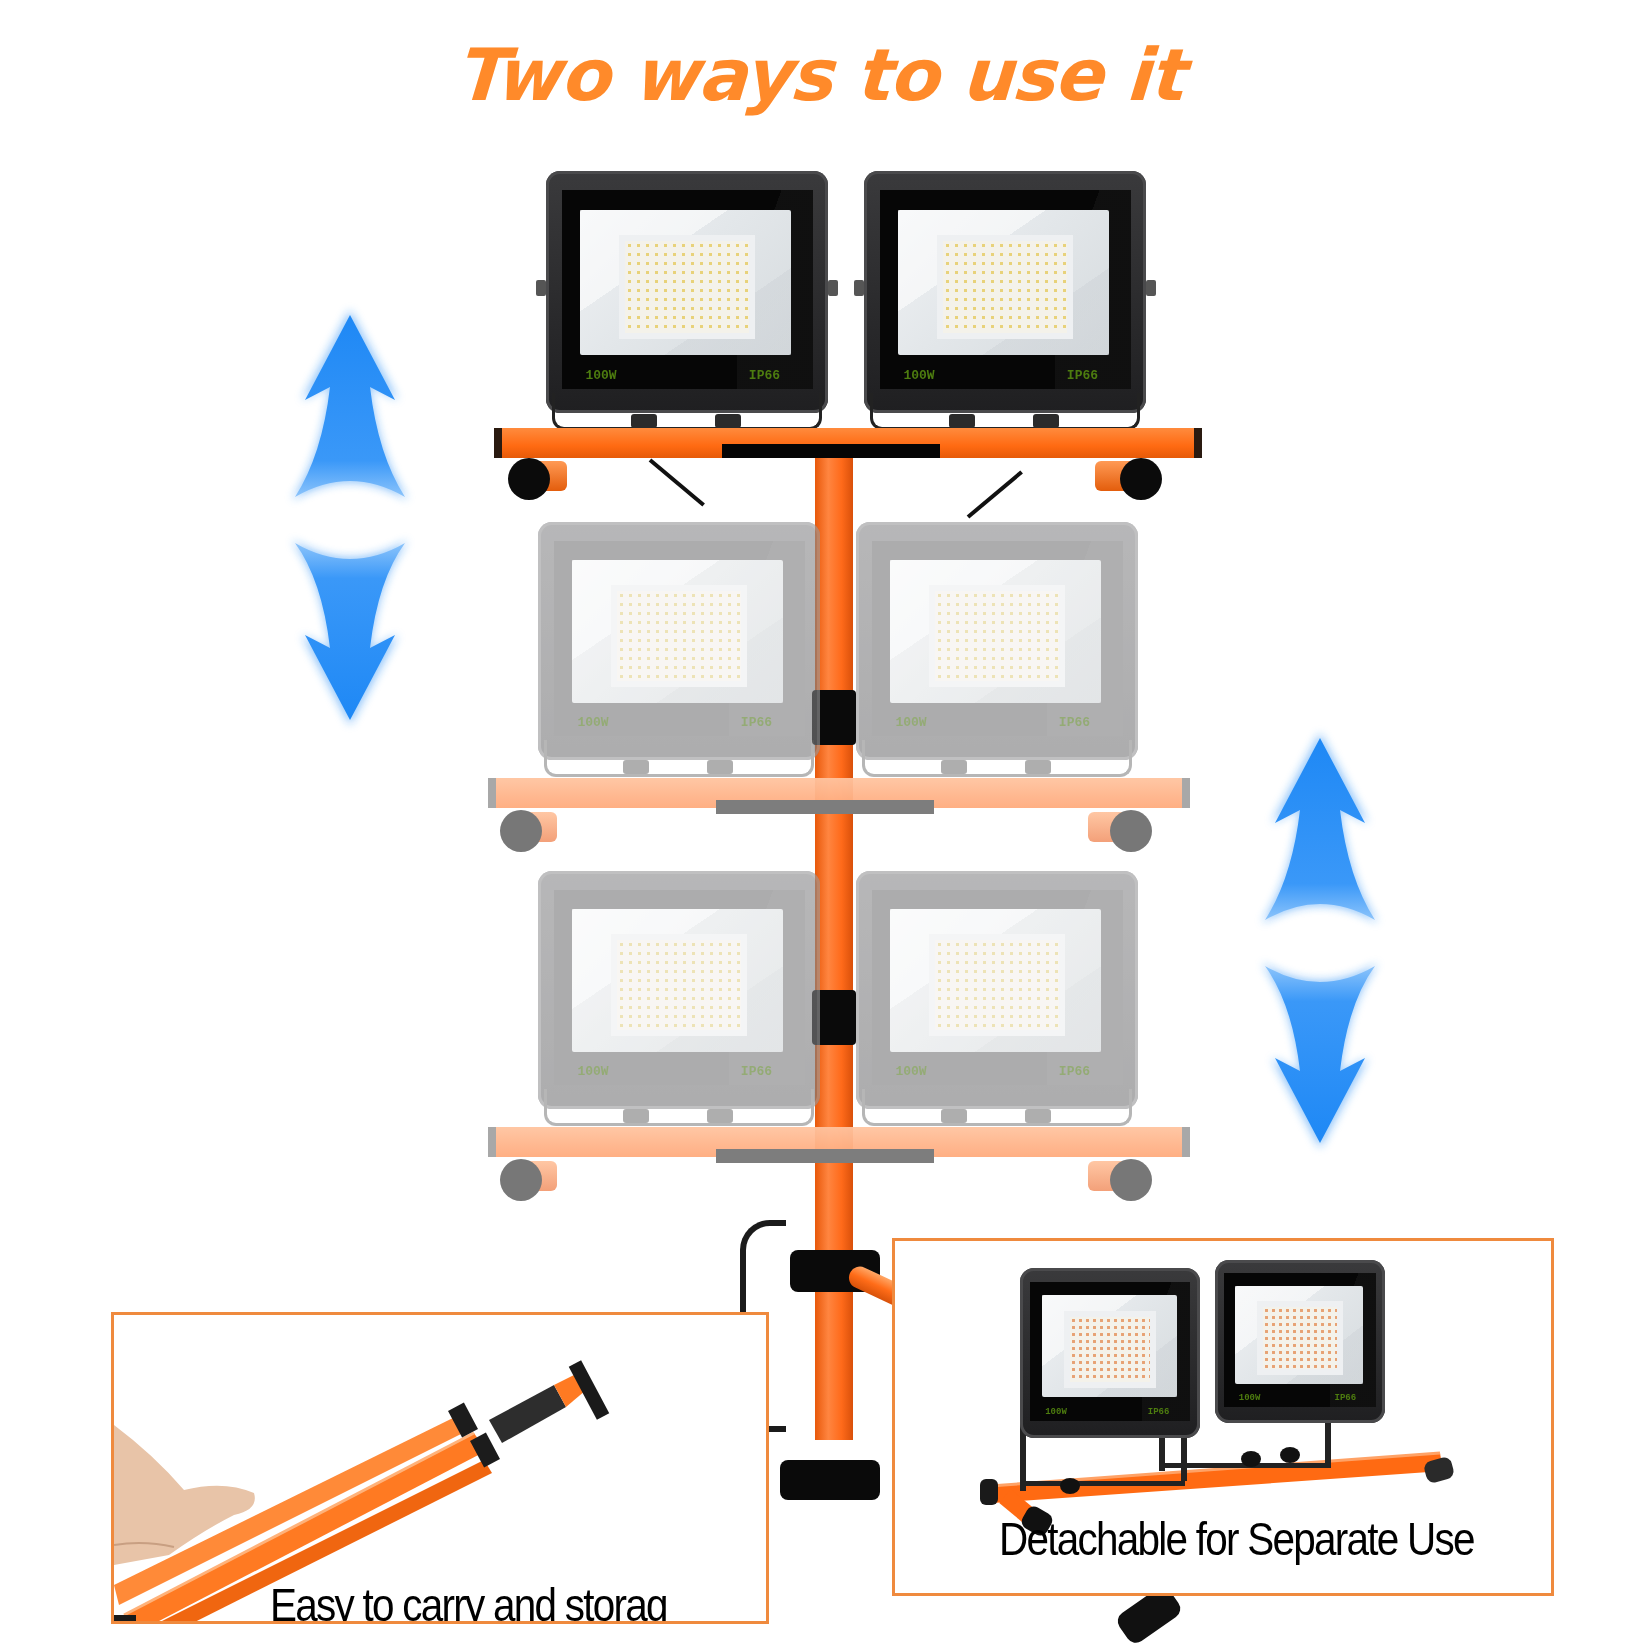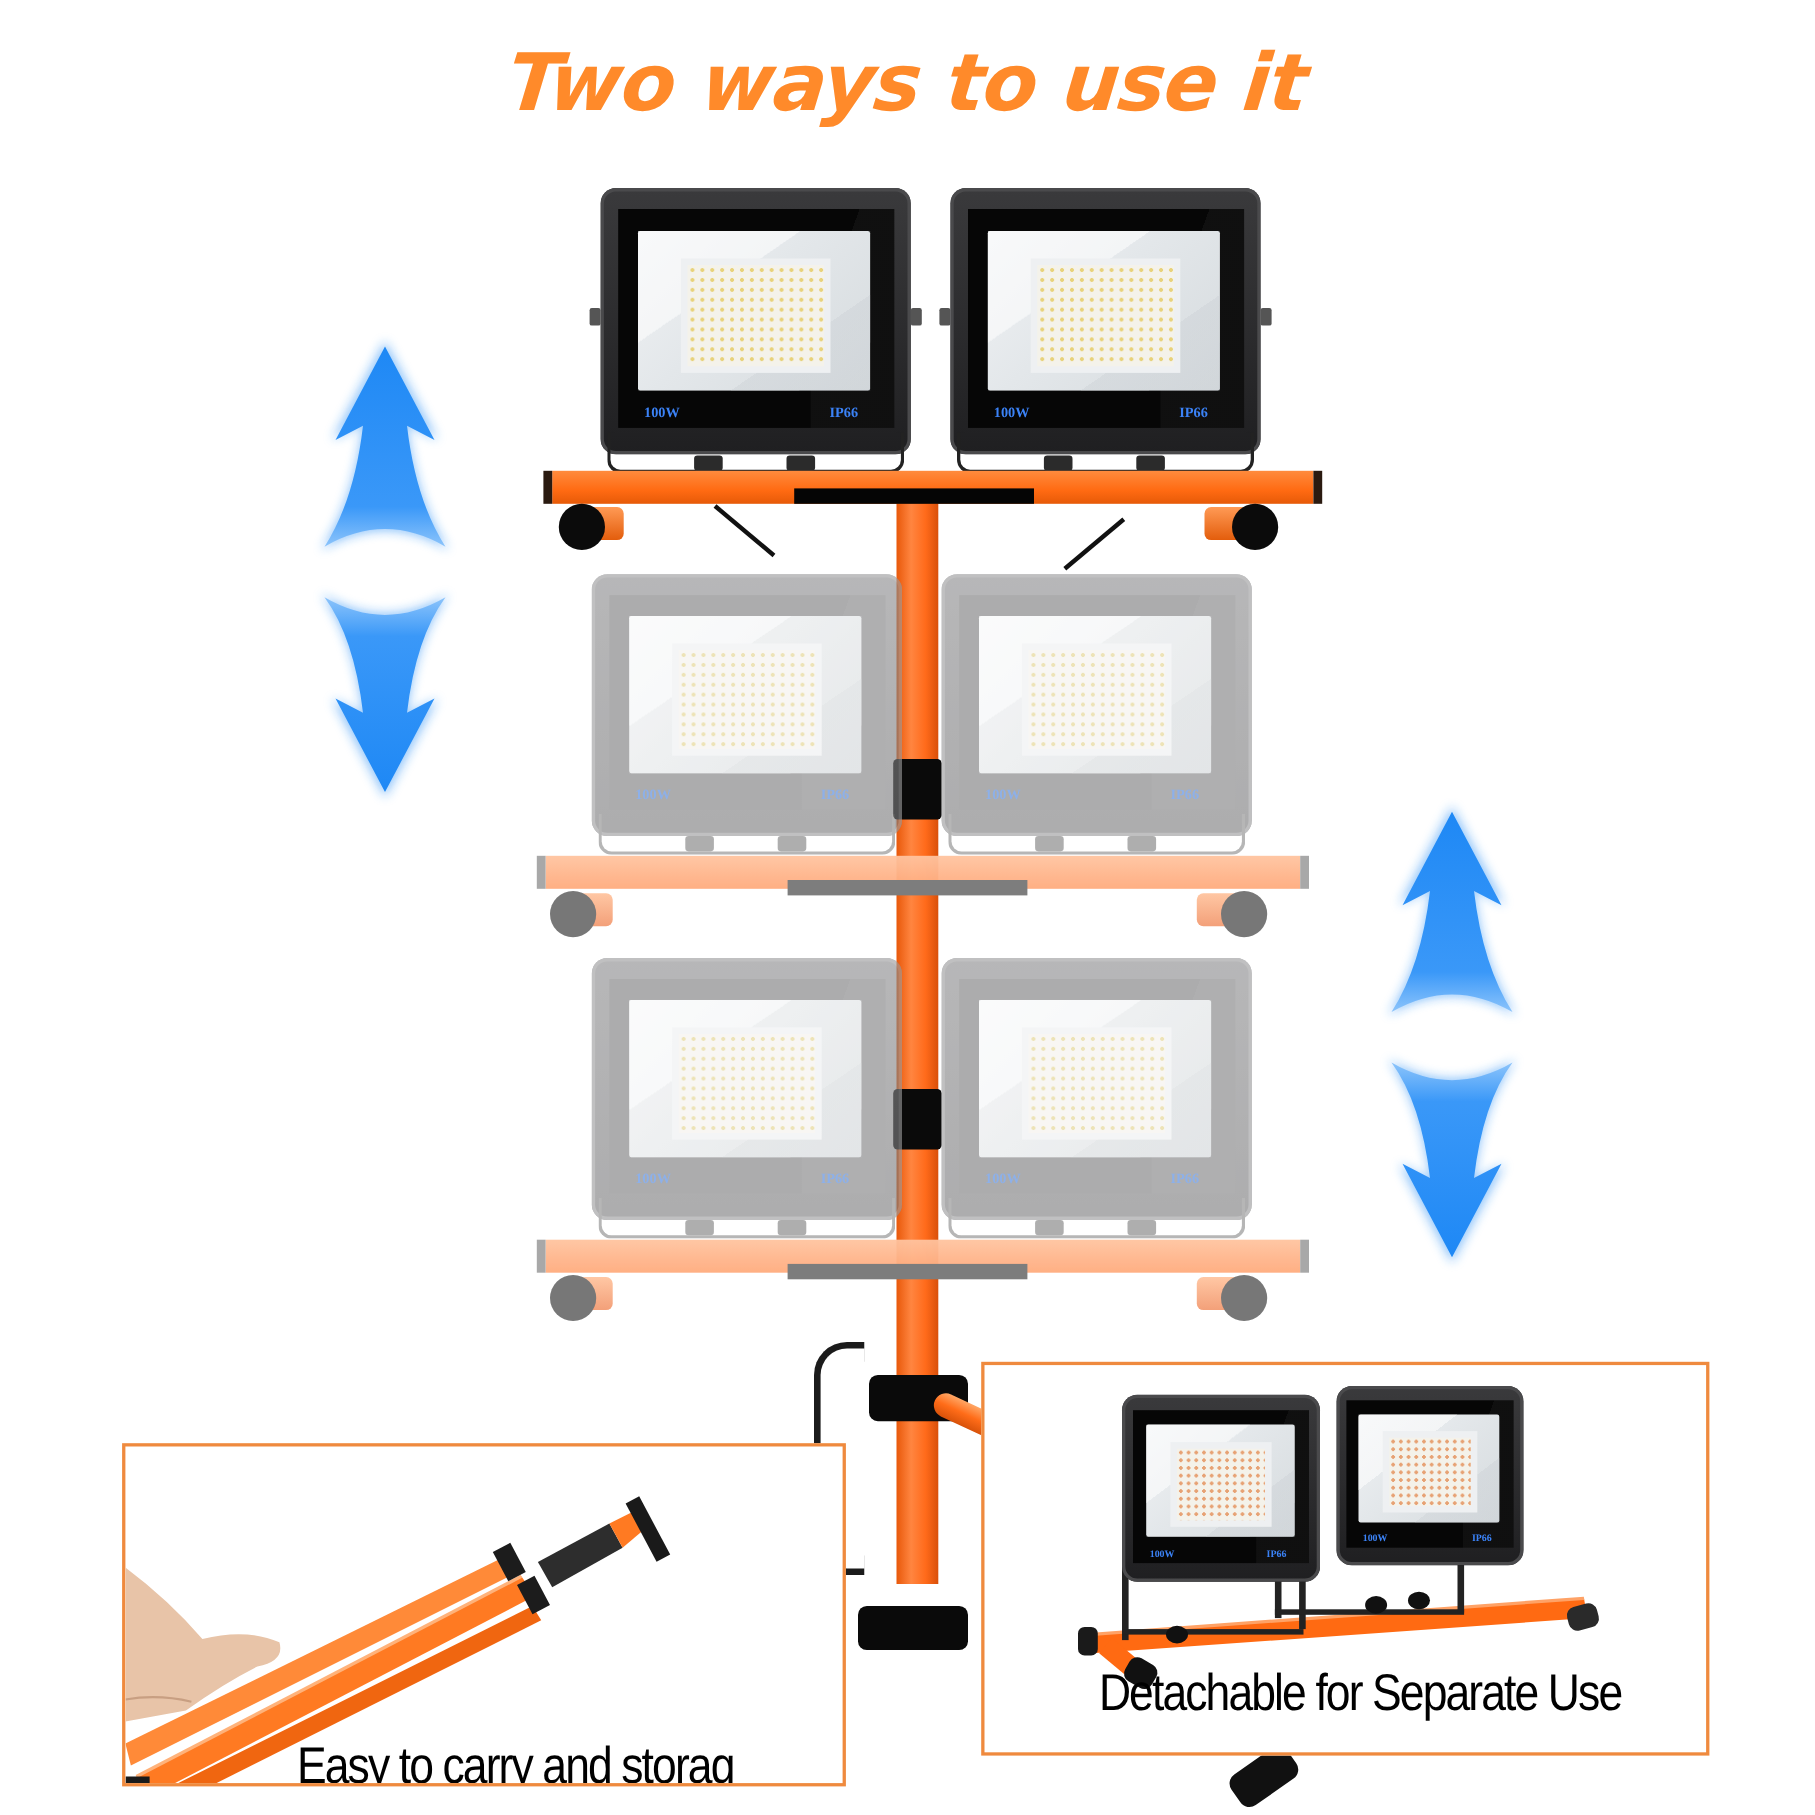--- a/index.html
+++ b/index.html
@@ -41,22 +41,22 @@
   }
   .flood .leds {
     position:absolute; left:28%; right:28%; top:29%; bottom:33%;
     background-color:#f4f2ea;
     background-image: radial-gradient(circle, #e8d27a 1.6px, transparent 2px);
     background-size:9px 9px;
     box-shadow:0 0 0 6px #eef0f2;
   }
   .flood.warm .leds { background-image: radial-gradient(circle, #e7a274 1.4px, transparent 1.8px); background-size:7px 7px; }
   .flood .label-left, .flood .label-right {
-    position:absolute; bottom:12.5%; color:#3b82f6; font-weight:bold; font-size:13px;
-    font-family:Liberation Serif, serif;
+    position:absolute; bottom:12.5%; color:#4d7c0f; font-weight:bold; font-size:13px;
+    font-family:Liberation Mono, monospace;
   }
   .flood .label-left { left:14%; }
   .flood .label-right { right:17%; }
   .flood .bracket {
     position:absolute; left:2%; right:2%; bottom:-7%; height:14%;
     border:3px solid #222; border-top:none; border-radius:0 0 12px 12px;
   }
   .flood .knob { position:absolute; bottom:-6%; width:26px; height:14px; background:#2b2b2b; border-radius:3px; }
   .flood .side-bolt { position:absolute; top:45%; width:10px; height:16px; background:#555; border-radius:2px; }
 

